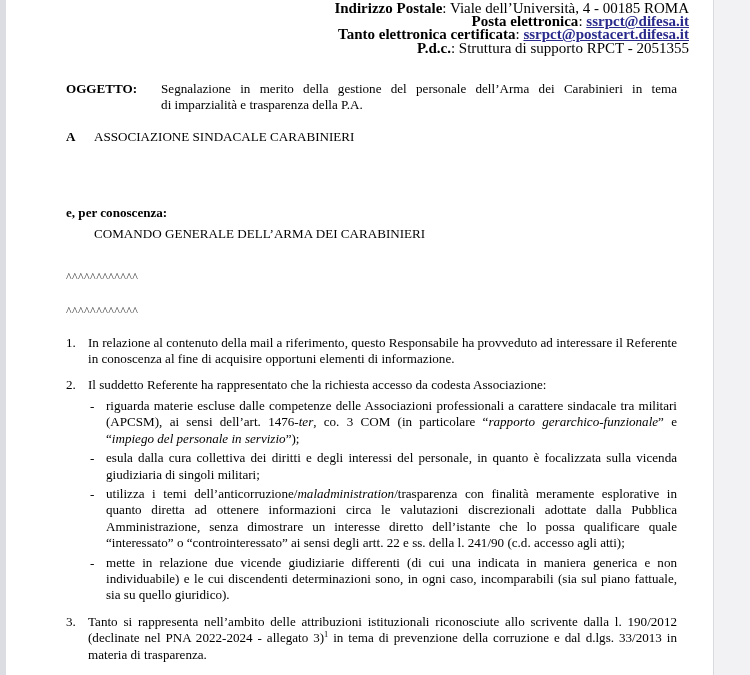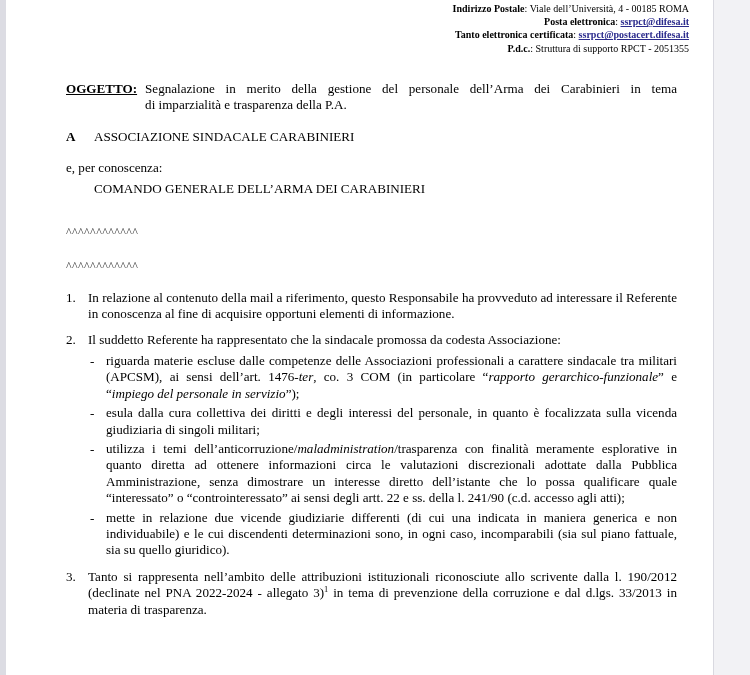--- a/index.html
+++ b/index.html
@@ -43,21 +43,21 @@
     height: 675px;
     background: #ffffff;
     box-sizing: border-box;
     overflow: hidden;
   }
 
   
   .letterhead {
     text-align: right;
     padding: 2px 24px 0 0;
-    font-size: 10px;
+    font-size: 15px;
     line-height: 13.2px;
   }
   .letterhead .row { white-space: nowrap; }
   .lh-label { font-weight: bold; }
   .lh-link {
     color: #2a2a8c;
     text-decoration: underline;
     font-weight: bold;
   }
 
@@ -76,42 +76,41 @@
   
   .oggetto {
     display: flex;
     align-items: flex-start;
     text-align: justify;
   }
   .oggetto-label {
     font-weight: bold;
     flex: 0 0 auto;
     white-space: nowrap;
-    padding-right: 8px;
-    text-decoration: underline;
+    padding-right: 24px;
   }
   .oggetto-text {
     flex: 1 1 auto;
     text-align: justify;
   }
   .oggetto-text .l1 { display: block; text-align: justify; text-align-last: justify; }
   .oggetto-text .l2 { display: block; font-family: Liberation Serif, serif; }
 
   
   .addressee {
     display: flex;
     align-items: baseline;
   }
   .addressee-a {
     font-weight: bold;
     flex: 0 0 28px;
   }
   .addressee-name { flex: 1 1 auto; }
 
-  .cc-label { font-weight: normal; }
+  .cc-label { font-weight: bold; margin-top: 45px; }
   .cc-line { padding-left: 28px; }
 
   .sep {
     font-size: 12px;
     letter-spacing: 0.4px;
     color: #3a3a3a;
   }
 
   .ref-line { }
 
@@ -217,21 +216,21 @@
 
 
       <div class="block-gap-sm"></div>
 
       <div class="sep">^^^^^^^^^^^^</div>
 
       <div class="block-gap-md"></div>
 
       <ol class="numlist" id="numlist">
           <li><span class="num">1.</span><span>In relazione al contenuto della mail a riferimento, questo Responsabile ha provveduto ad interessare il Referente in conoscenza al fine di acquisire opportuni elementi di informazione.</span></li>
-          <li><span class="num">2.</span><span>Il suddetto Referente ha rappresentato che la sindacale promossa da codesta Associazione:</span><ul class="dashlist">
+          <li><span class="num">2.</span><span>Il suddetto Referente ha rappresentato che la richiesta accesso da codesta Associazione:</span><ul class="dashlist">
               <li><span class="dash">-</span><span><span>riguarda materie escluse dalle competenze delle Associazioni professionali a carattere sindacale tra militari (APCSM), ai sensi dell’art. 1476-</span><i>ter</i><span>, co. 3 COM (in particolare “</span><i>rapporto gerarchico-funzionale</i><span>” e “</span><i>impiego del personale in servizio</i><span>”);</span></span></li>
               <li><span class="dash">-</span><span><span>esula dalla cura collettiva dei diritti e degli interessi del personale, in quanto è focalizzata sulla vicenda giudiziaria di singoli militari;</span></span></li>
               <li><span class="dash">-</span><span><span>utilizza i temi dell’anticorruzione/</span><i>maladministration</i><span>/trasparenza con finalità meramente esplorative in quanto diretta ad ottenere informazioni circa le valutazioni discrezionali adottate dalla Pubblica Amministrazione, senza dimostrare un interesse diretto dell’istante che lo possa qualificare quale “interessato” o “controinteressato” ai sensi degli artt. 22 e ss. della l. 241/90 (c.d. accesso agli atti);</span></span></li>
               <li><span class="dash">-</span><span><span>mette in relazione due vicende giudiziarie differenti (di cui una indicata in maniera generica e non individuabile) e le cui discendenti determinazioni sono, in ogni caso, incomparabili (sia sul piano fattuale, sia su quello giuridico).</span></span></li>
             </ul></li>
           <li><span class="num">3.</span><span><span>Tanto si rappresenta nell’ambito delle attribuzioni istituzionali riconosciute allo scrivente dalla l. 190/2012 (declinate nel PNA 2022-2024 - allegato 3)</span><sup>1</sup><span> in tema di prevenzione della corruzione e dal d.lgs. 33/2013 in materia di trasparenza.</span></span></li>
         </ol>
 
     </div>
   </div>

